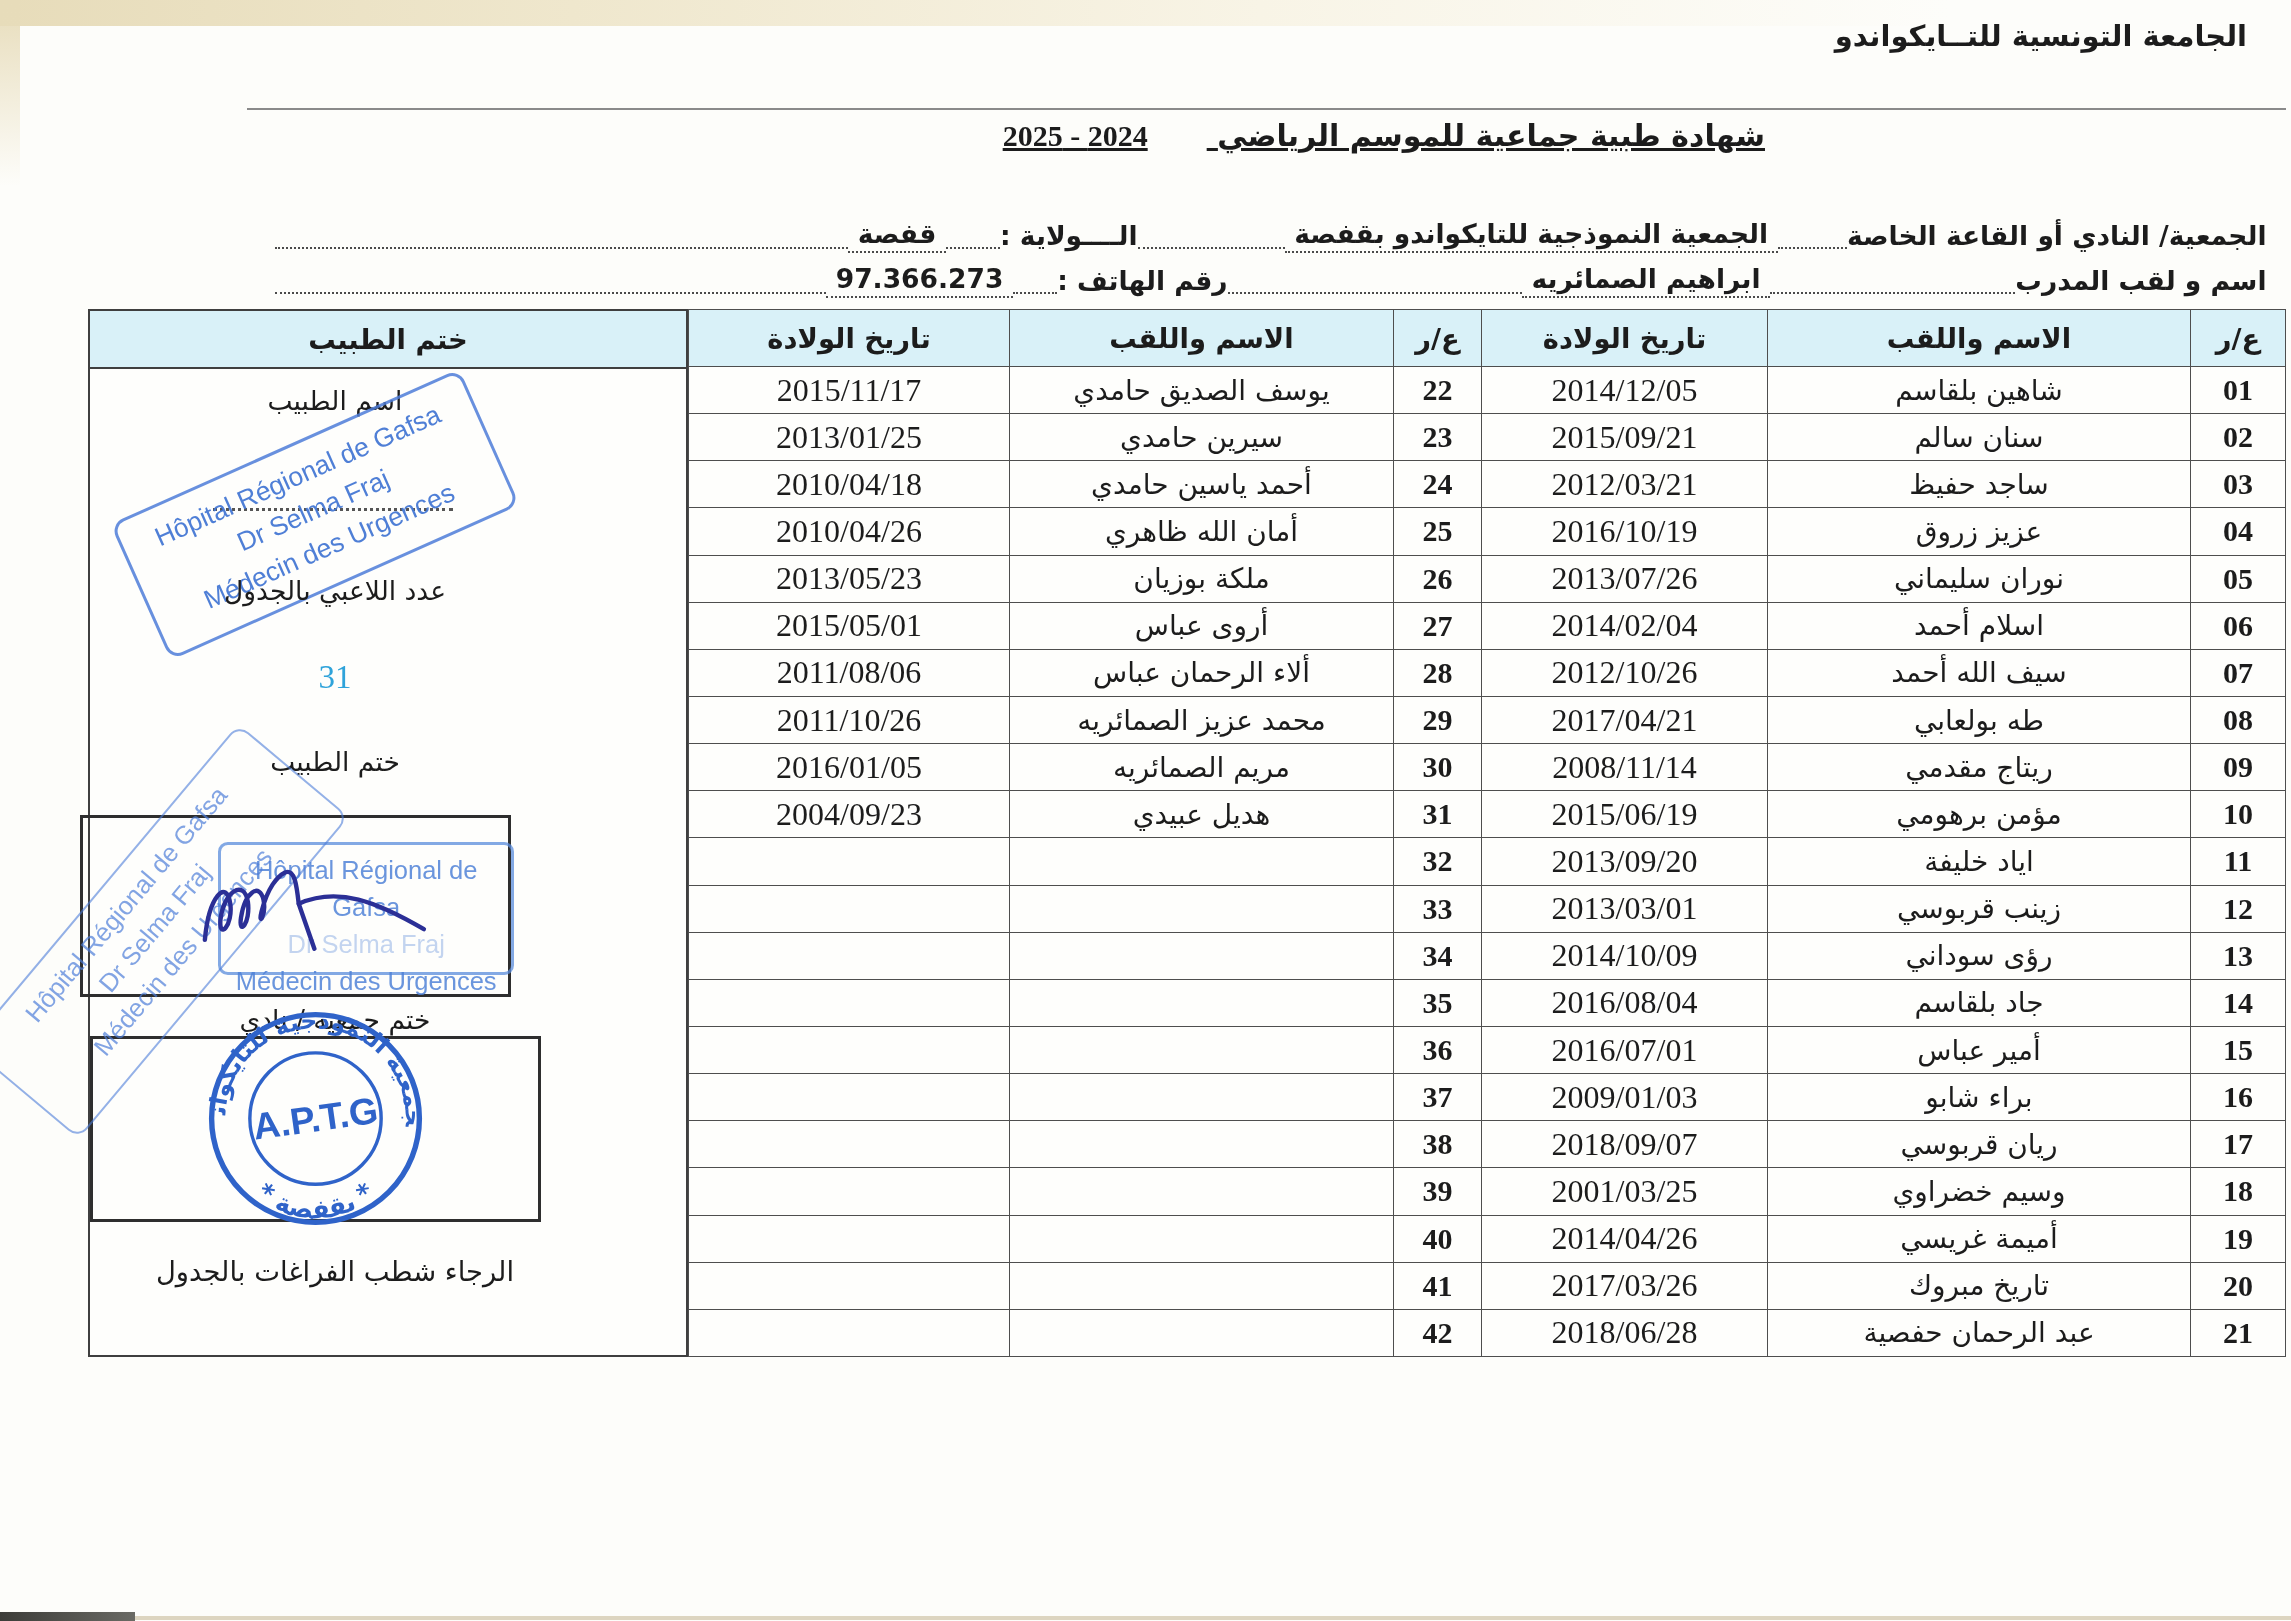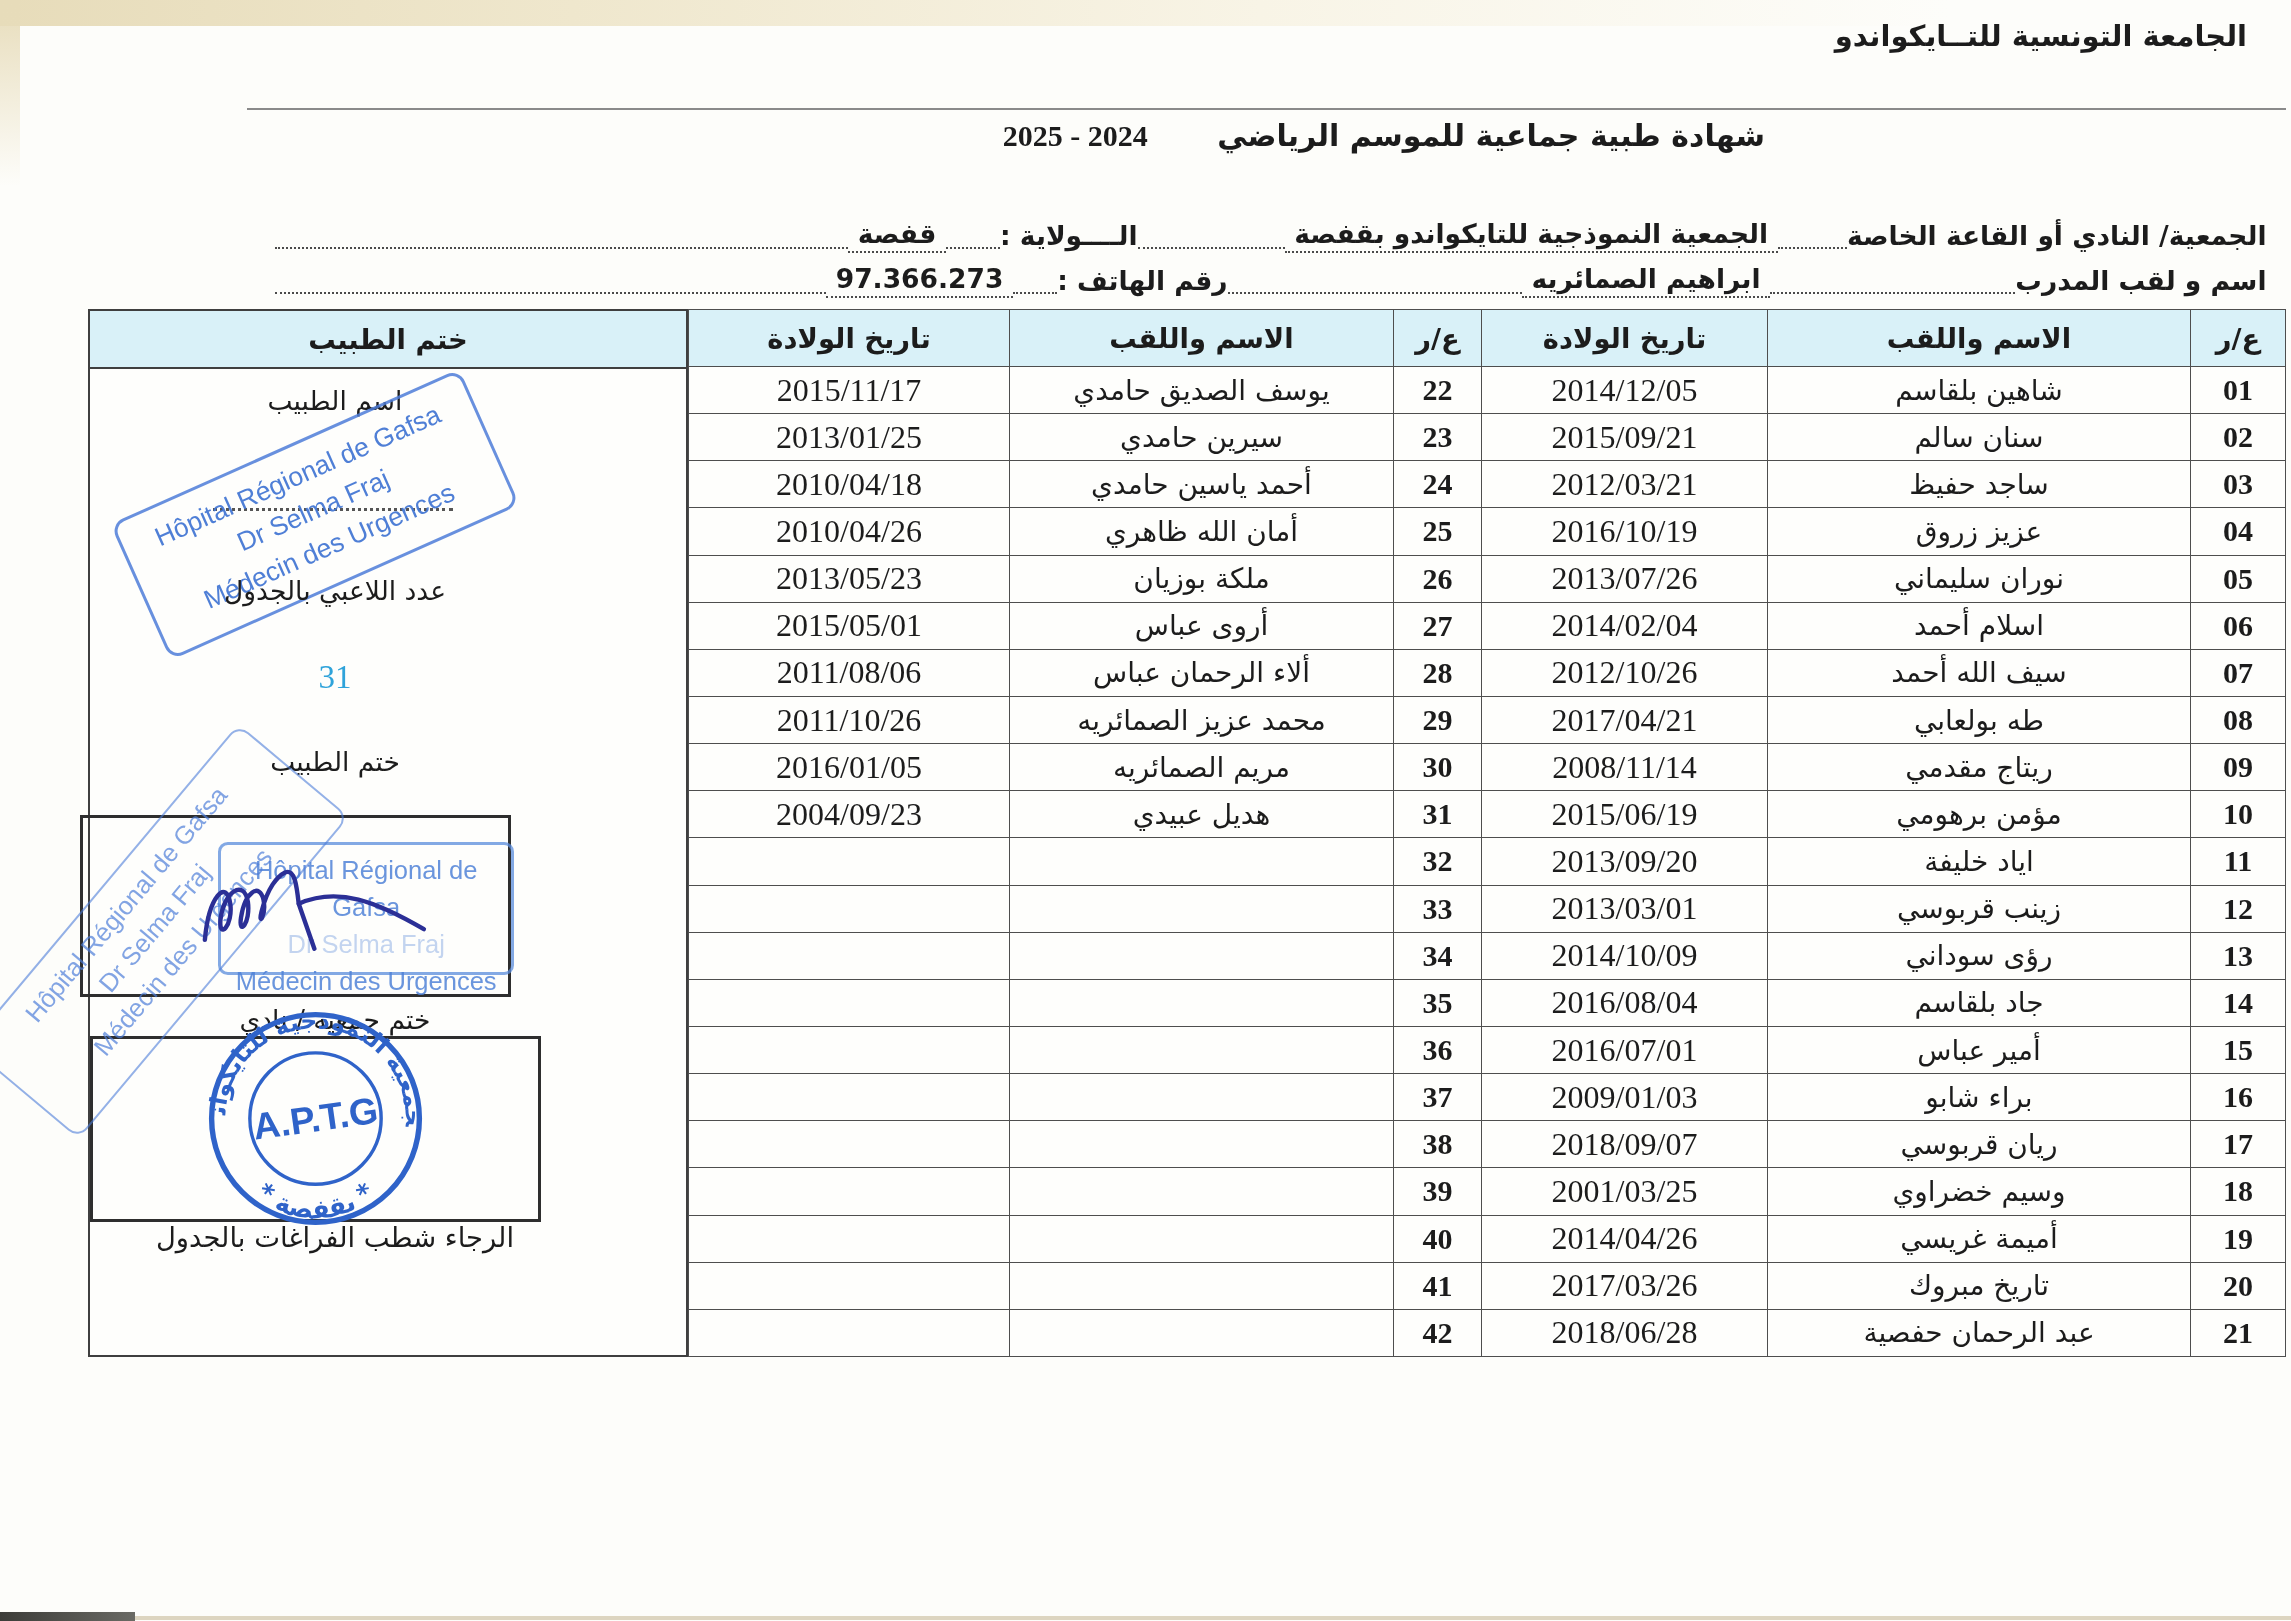--- a/index.html
+++ b/index.html
@@ -12,21 +12,21 @@
     background:linear-gradient(to bottom,#e7dcba,rgba(253,253,250,0));}
   .scan-bottom-dark{position:absolute;left:0;top:1612px;width:135px;height:8.8px;
     background:linear-gradient(to right,#3c3c38,#6a6a64);}
   .scan-bottom-line{position:absolute;left:135px;top:1616px;width:2156px;height:3.9px;background:#ddd5c0;}
   .fleck-red{position:absolute;left:2262px;top:441px;width:6.9px;height:6.9px;border-radius:50%;background:#c0392b;opacity:.8;}
   .fleck-orange{position:absolute;left:1664px;top:547px;width:8.8px;height:10.8px;border-radius:50%;background:#d9913f;opacity:.8;}
 
   
   .federation{position:absolute;right:45px;top:19px;font-size:29px;font-weight:bold;direction:rtl;}
   .head-rule{position:absolute;left:247px;top:108px;width:2039px;height:0;border-top:2.5px solid #8a8a8a;}
-  .title-line{position:absolute;right:527px;top:118px;direction:rtl;white-space:nowrap;font-size:30px;font-weight:bold;}
+  .title-line{position:absolute;right:527px;top:118px;direction:rtl;white-space:nowrap;font-size:30px;font-weight:bold;text-decoration:underline;}
   .title-line .season{margin-right:59px;letter-spacing:2px;font-family:"Liberation Serif","DejaVu Serif",serif;}
   .notice{position:absolute;left:1372px;top:165px;transform:translateX(-50%);direction:rtl;white-space:nowrap;
     font-size:27.4px;font-weight:bold;color:#ee5f64;}
 
   
   .form-row{position:absolute;right:25.5px;direction:rtl;display:flex;align-items:flex-end;font-size:26.5px;font-weight:bold;}
   .form-row .lbl{white-space:nowrap;padding-bottom:2px;}
   .form-row .val{white-space:nowrap;padding:0 9.8px 2px 9.8px;border-bottom:2.5px dotted #4a4a4a;}
   .leader{border-bottom:2.5px dotted #4a4a4a;height:1px;margin-bottom:3.9px;}
   #form1{top:218px;width:1992px;}
@@ -46,21 +46,21 @@
   #stamp3{position:absolute;left:-142px;top:490px;width:421px;height:145px;transform:rotate(-50deg);
     border:2.9px solid rgba(77,125,216,.6);color:rgba(77,125,216,.7);font-size:25.5px;padding-top:9.8px;z-index:3;}
   .blackbox{position:absolute;box-sizing:border-box;border:3.9px solid #2e2e2e;background:transparent;}
   #box1{left:-9.8px;top:446px;width:431px;height:182px;}
   #stamp2{position:absolute;left:135px;top:23.5px;width:296px;height:133px;border:3.4px solid rgba(90,140,220,.75);
     color:rgba(80,130,215,.85);font-size:25.5px;padding-top:7.8px;border-radius:9.8px;}
   #stamp2 .dim{opacity:.4;}
   #sig{position:absolute;left:108px;top:29px;width:323px;height:132px;z-index:5;}
   #box2{left:0px;top:667px;width:451px;height:186px;}
   #clubseal{position:absolute;left:103px;top:627px;width:245px;height:245px;z-index:4;}
-  .note-bottom{top:853px;font-size:27.4px;}
+  .note-bottom{top:887px;font-size:27.4px;}
 
   
   table.players{position:absolute;left:688px;top:309px;width:1598px;height:1048px;border-collapse:collapse;table-layout:fixed;
     direction:rtl;background:#fefefc;}
   table.players th,table.players td{border:1.6px solid #4e4e4e;padding:0;text-align:center;vertical-align:middle;overflow:visible;}
   table.players th{background:#d9f1f8;font-size:27.4px;font-weight:bold;height:56px;}
   td.cnum{font-family:"Liberation Serif","DejaVu Serif",serif;font-weight:bold;font-size:30px;}
   td.cname{font-size:28px;}
   td.cdob{font-family:"Liberation Serif","DejaVu Serif",serif;font-size:32px;direction:ltr;}
 </style>

